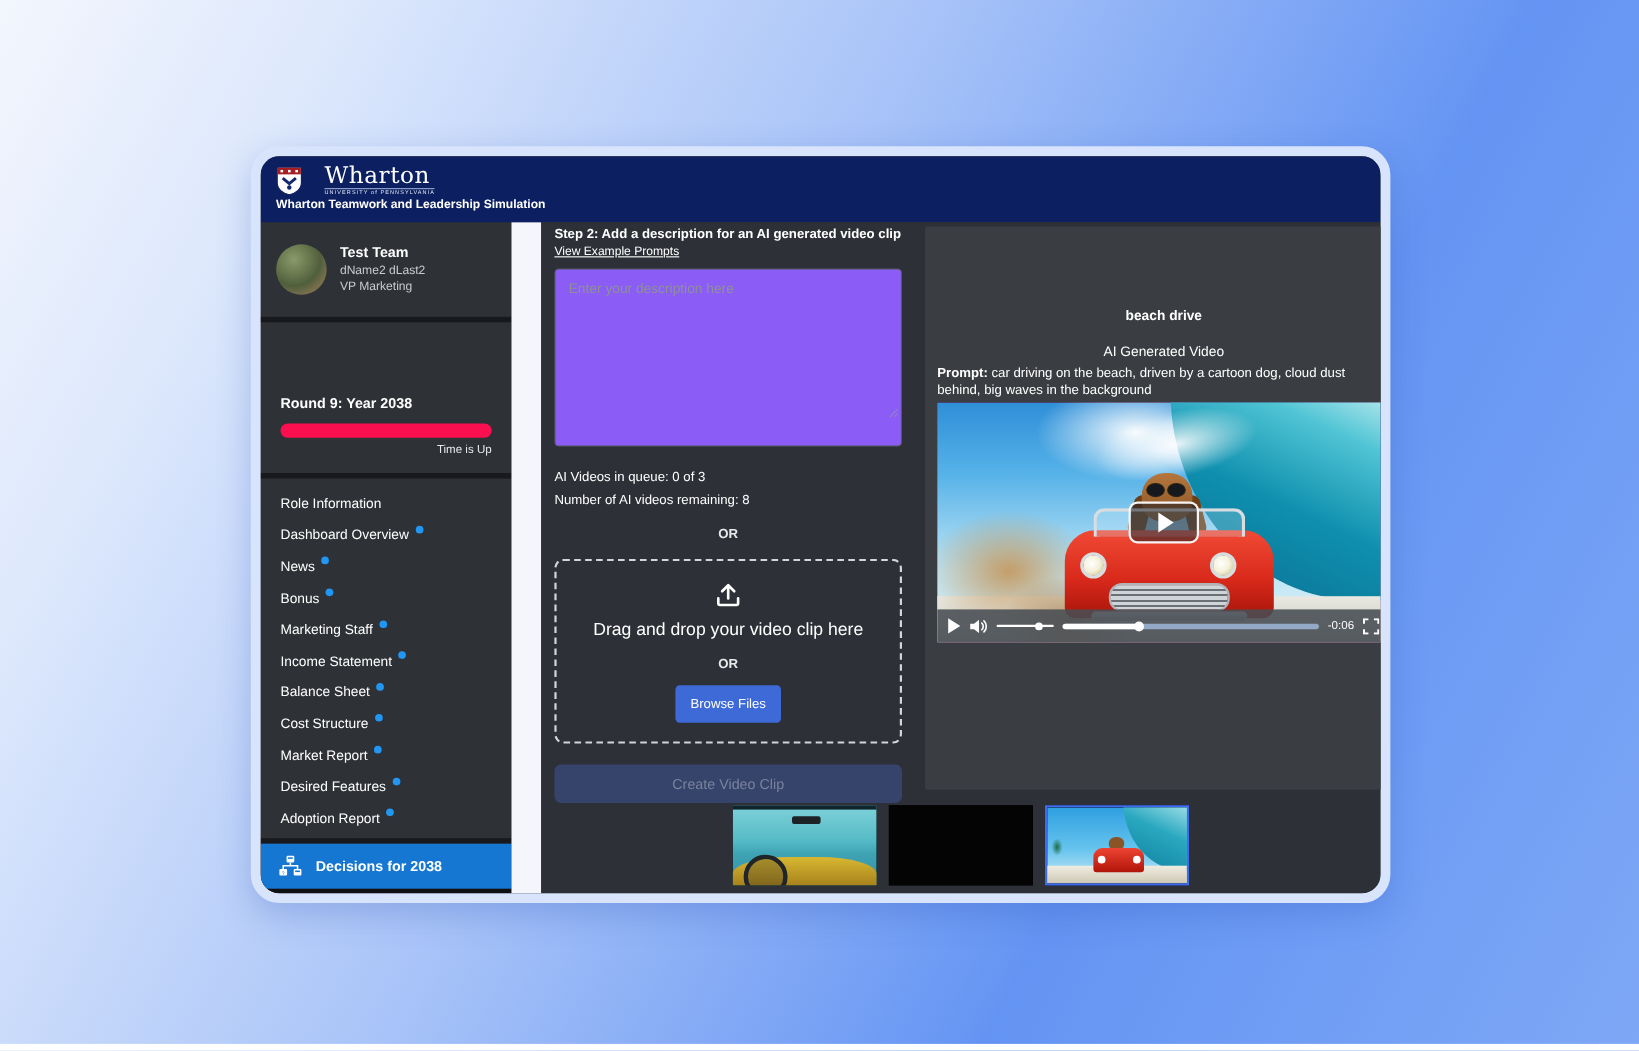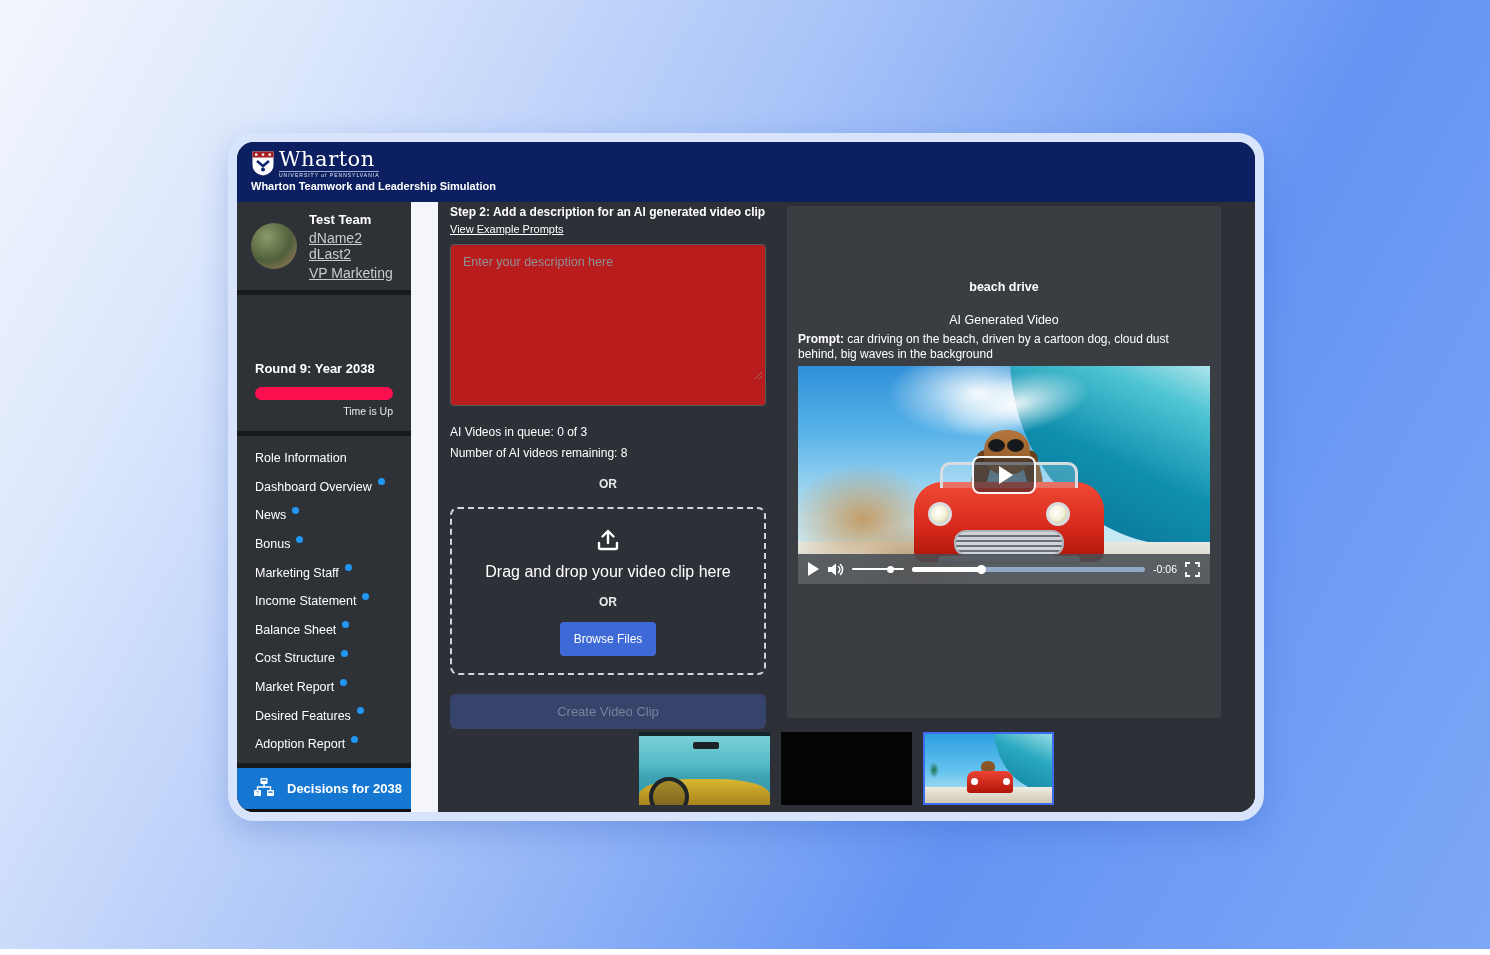--- a/index.html
+++ b/index.html
@@ -13,39 +13,39 @@
 
   
   .window {
     position:absolute; left:228px; top:133px; width:1036px; height:688px;
     background:#2d3036; border:9px solid #d7e4fc; border-radius:26px;
     overflow:hidden; box-shadow:0 10px 30px rgba(40,80,180,0.25);
   }
   .header {
     height:60px; background:#0c2061; color:#fff; padding:7px 0 0 14px; position:relative;
   }
-  .brand-row { display:flex; align-items:center; gap:4px; }
+  .brand-row { display:flex; align-items:flex-end; gap:20px; }
   .shield { width:24px; height:27px; }
   .brand-text-block { line-height:1; }
   .brand-name { font-family:"DejaVu Serif", serif; font-size:21px; color:#fff; letter-spacing:0.5px; }
   .brand-sub { font-size:5px; letter-spacing:1px; color:#e8ecf8; margin-top:1px; border-top:1px solid #9aa8d0; padding-top:1px; }
   .app-title { font-size:11px; font-weight:bold; margin-top:2px; color:#fff; }
 
   .body-row { display:flex; height:610px; }
 
   
-  .sidebar { width:174px; background:#2e3136; color:#fff; display:flex; flex-direction:column; flex-shrink:0; }
+  .sidebar { width:228px; background:#2e3136; color:#fff; display:flex; flex-direction:column; flex-shrink:0; }
   .divider { height:5px; background:#17191d; flex-shrink:0; }
   .gap-thin { height:4px; background:#101114; flex-shrink:0; }
 
   .team-block { display:flex; align-items:center; gap:12px; padding:14px 14px; height:88px; }
   .avatar { width:46px; height:46px; border-radius:50%; flex-shrink:0;
     background: radial-gradient(circle at 35% 30%, #8a9a6a 0%, #6b7a4f 30%, #4f5f3c 55%, #7a6f4d 75%, #3e4a30 100%); }
   .team-name { font-size:13px; font-weight:bold; }
-  .team-sub { font-size:14px; color:#c9cbcf; margin-top:3px;text-decoration:underline; }
+  .team-sub { font-size:11px; color:#c9cbcf; margin-top:3px; }
 
   .round-block { padding:22px 18px 14px 18px; height:96px;margin-top:44px; }
   .round-title { font-size:13px; font-weight:bold; }
   .round-bar-track { margin-top:11px; height:13px; border-radius:7px; background:#2e3136; }
   .round-bar-fill { height:13px; border-radius:7px; background:#fb0f4e; }
   .round-time { font-size:10.5px; color:#e8e9ea; text-align:right; margin-top:5px; }
 
   .nav { padding:8px 0 4px 18px; flex-grow:1; }
   .nav-item { height:28.6px; display:flex; align-items:center; font-size:12.5px; color:#fff; cursor:pointer; }
   .badge-dot { width:7px; height:7px; border-radius:50%; background:#2196f3; margin-left:6px; position:relative; top:-5px; }
@@ -58,21 +58,21 @@
 
   
   .gutter { width:27px; background:#f5f6fb; flex-shrink:0; }
 
   
   .main { flex-grow:1; background:#2d3036; position:relative; color:#fff; }
 
   .left-col { position:absolute; left:12px; top:3px; width:316px; }
   .step-title { font-size:12px; font-weight:bold; }
   .example-link { font-size:11px; text-decoration:underline; margin-top:4px; display:inline-block; color:#fff; cursor:pointer; }
-  .desc-area { margin-top:7px; width:316px; height:162px; background:#b91c1c; border:1px solid #55585e;
+  .desc-area { margin-top:7px; width:316px; height:162px; background:#8b5cf6; border:1px solid #55585e;
     border-radius:4px; color:#e8e9ea; font-size:12.5px; padding:10px 12px; resize:none; font-family:"Liberation Sans", sans-serif; position:relative; }
   .desc-area::placeholder { color:#8e9196; }
   .resize-grip { position:absolute; left:316px; top:178px; margin-left:-12px; margin-top:-12px; opacity:0.6; }
   .queue-line { font-size:12px; margin-top:15px; }
   .remain-line { font-size:12px; margin-top:7px; }
   .or-center { font-size:12px; text-align:center; margin-top:17px; font-weight:bold; color:#e8e9ea; }
 
   .dropzone { margin-top:16px; width:316px; height:168px; border:2px dashed #d2d5da; border-radius:8px;
     display:flex; flex-direction:column; align-items:center; justify-content:center; gap:0; }
   .drop-text { font-size:16px; margin-top:12px; }

